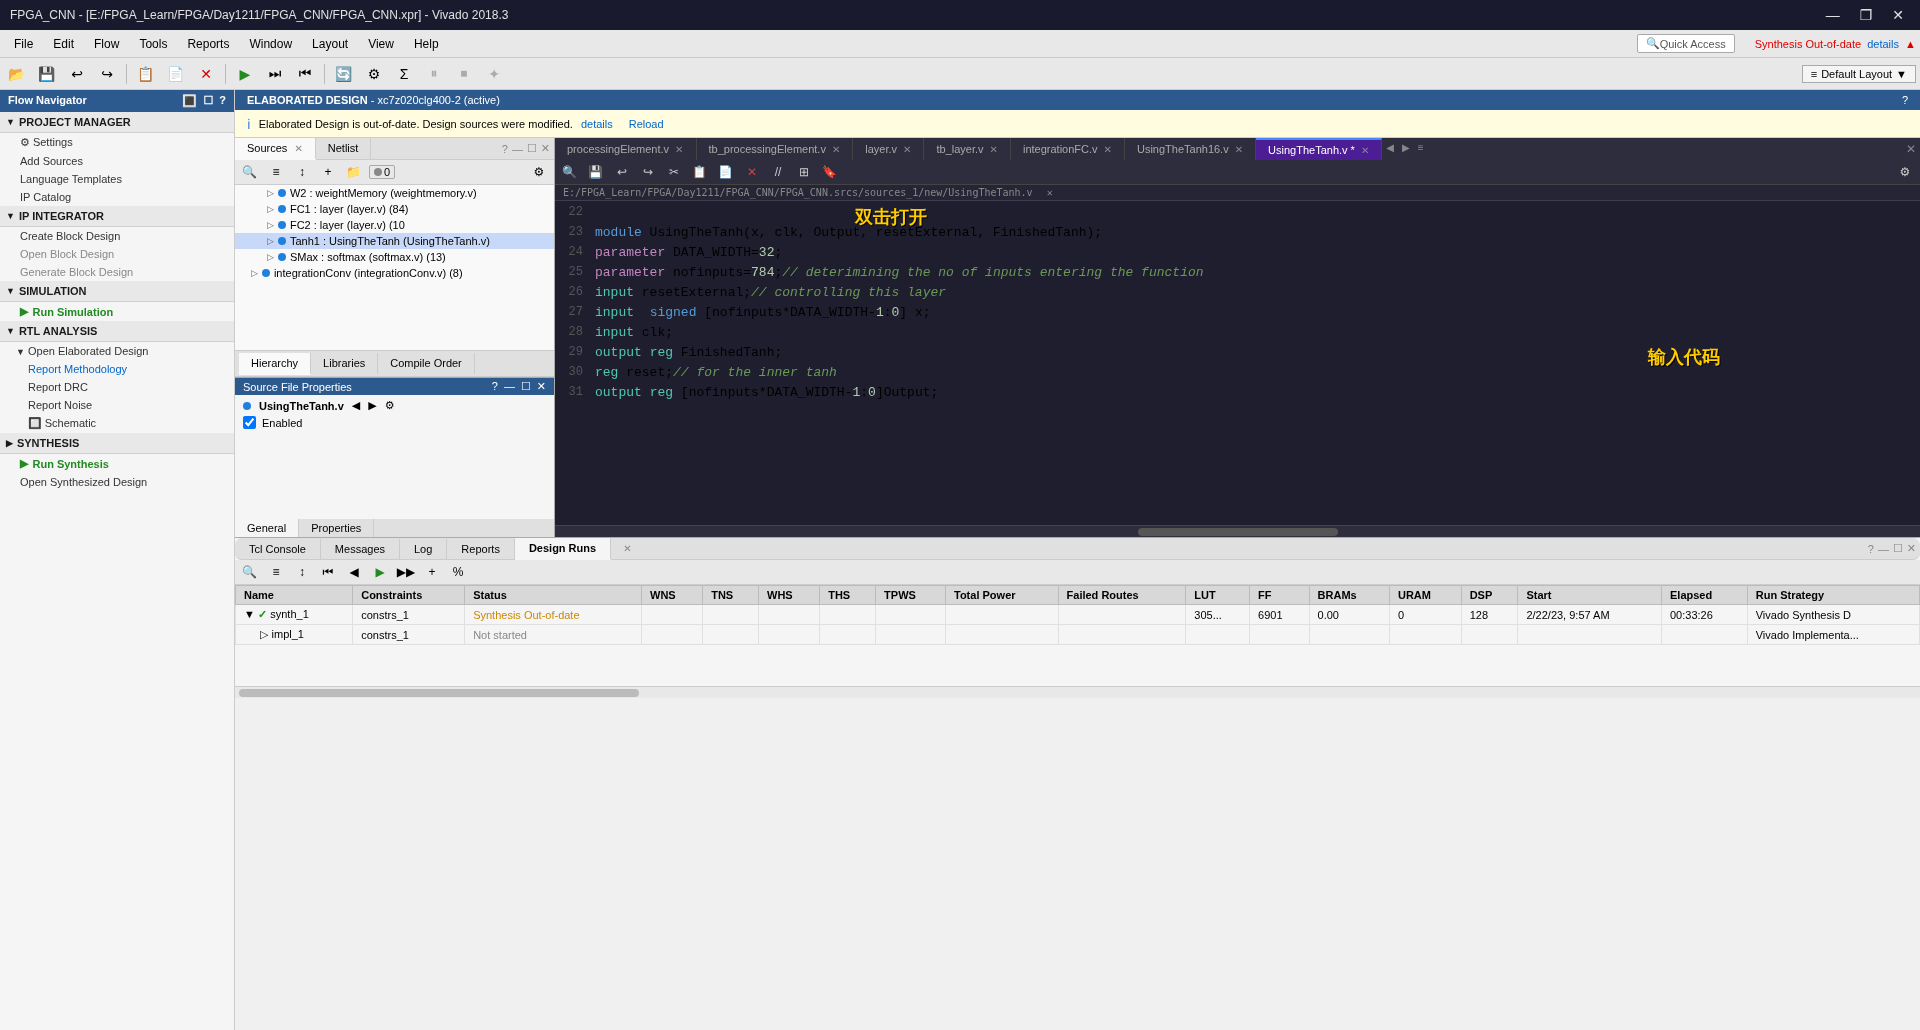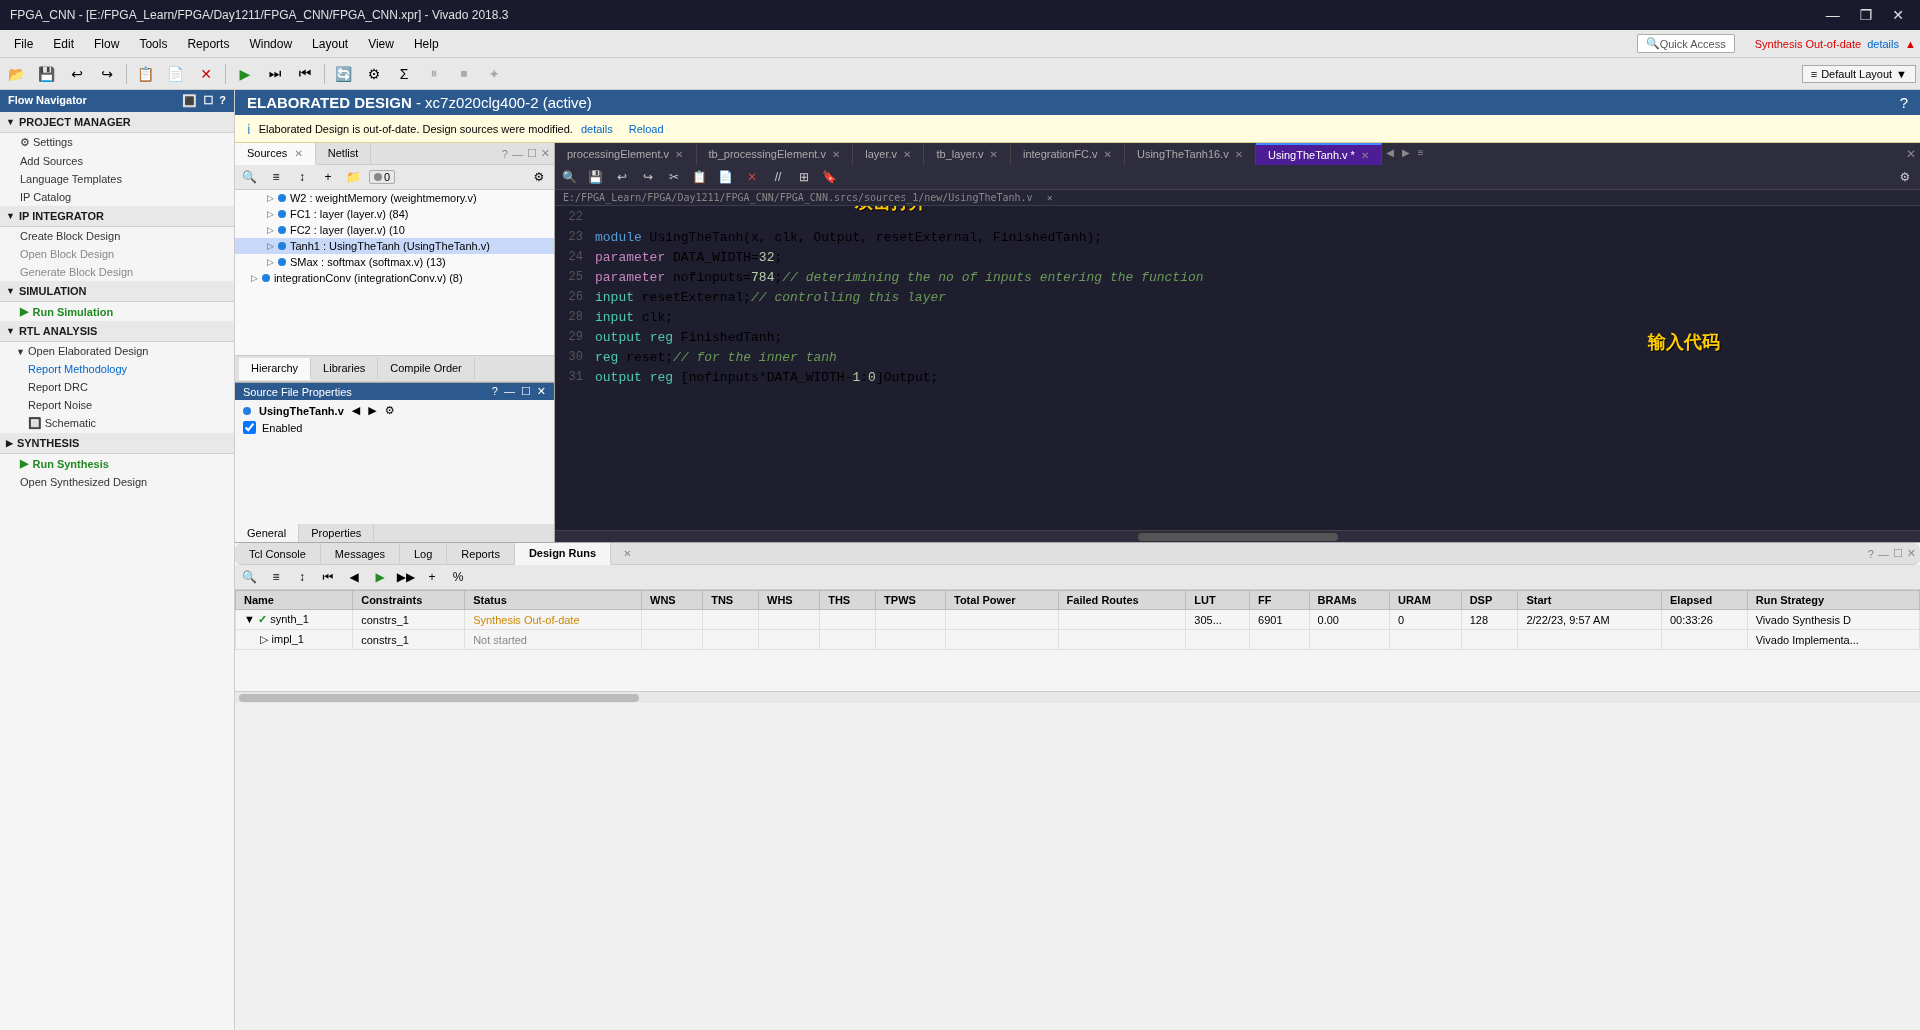--- a/index.html
+++ b/index.html
@@ -37,21 +37,21 @@
     .nav-item { padding: 3px 8px 3px 20px; font-size: 11px; cursor: pointer; color: #333; }
     .nav-item.run-item { color: #228b22; font-weight: bold; display: flex; align-items: center; gap: 4px; }
     .nav-item.run-item .play-icon { color: #228b22; }
     .nav-sub-item { padding: 3px 8px 3px 28px; font-size: 11px; cursor: pointer; color: #333; }
     .nav-sub-item.active { color: #0066cc; }
 
     
     #center { flex: 1; display: flex; flex-direction: column; overflow: hidden; }
 
     
-    #elab-header { background: #2d5a8e; color: white; padding: 4px 12px; font-size: 15px; display: flex; justify-content: space-between; }
+    #elab-header { background: #2d5a8e; color: white; padding: 4px 12px; font-size: 11px; display: flex; justify-content: space-between; }
 
     
     #info-bar { background: #fffce0; border-bottom: 1px solid #e0d090; padding: 4px 12px; font-size: 11px; display: flex; align-items: center; gap: 8px; }
     #info-bar .info-icon { color: #4488cc; font-size: 14px; }
     #info-bar a { color: #0066cc; cursor: pointer; }
 
     
     #top-panels { display: flex; height: 400px; border-bottom: 1px solid #aaa; }
 
     
@@ -443,20 +443,24 @@
           <div class="code-line">
             <span class="line-num">25</span>
             <span class="line-code"><span class="kw-param">parameter</span> nofinputs=<span class="number">784</span>;<span class="comment">// deterimining the no of inputs entering the function</span></span>
           </div>
 
           <div class="code-line">
             <span class="line-num">26</span>
             <span class="line-code"><span class="kw-input">input</span> resetExternal;<span class="comment">// controlling this layer</span></span>
           </div>
 
+          <div class="code-line">
+            <span class="line-num">27</span>
+            <span class="line-code"><span class="kw-input">input</span>  <span class="kw-signed">signed</span> [nofinputs*DATA_WIDTH-<span class="number">1</span>:<span class="number">0</span>] x;</span>
+          </div>
 
           <div class="code-line">
             <span class="line-num">28</span>
             <span class="line-code"><span class="kw-input">input</span> clk;</span>
           </div>
 
           <div class="code-line">
             <span class="line-num">29</span>
             <span class="line-code"><span class="kw-output">output</span> <span class="kw-reg">reg</span> FinishedTanh;</span>
           </div>

